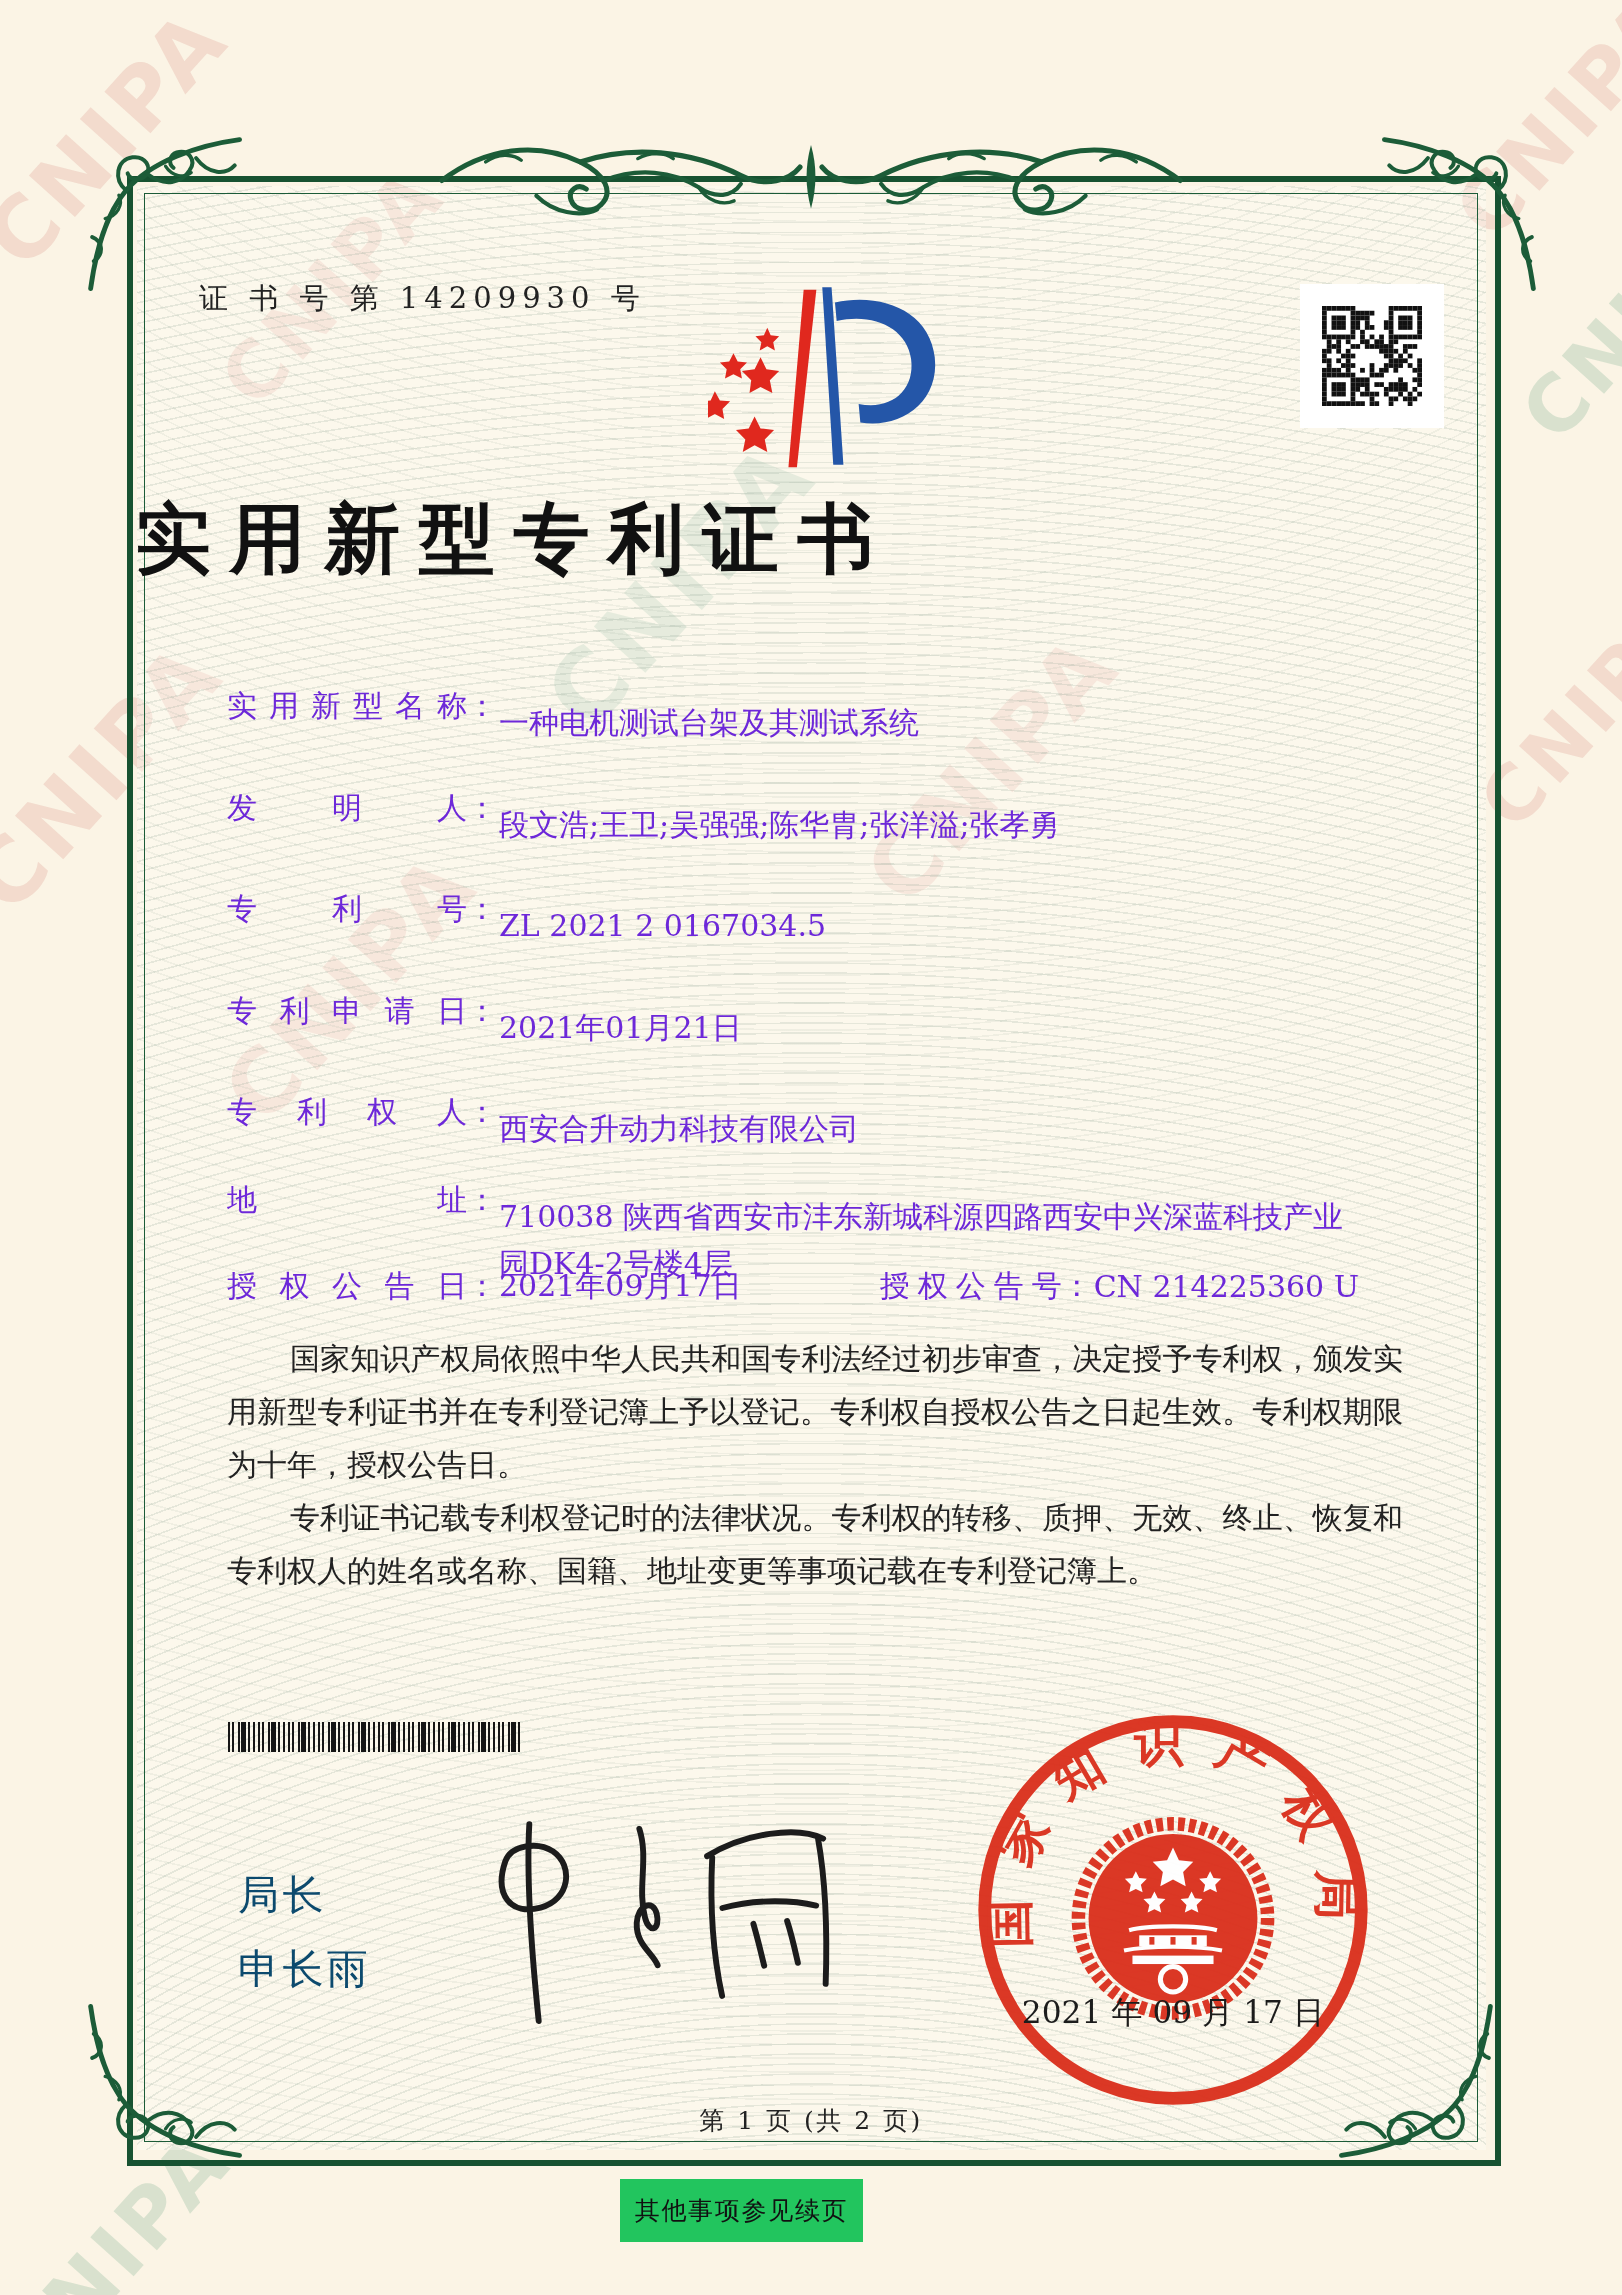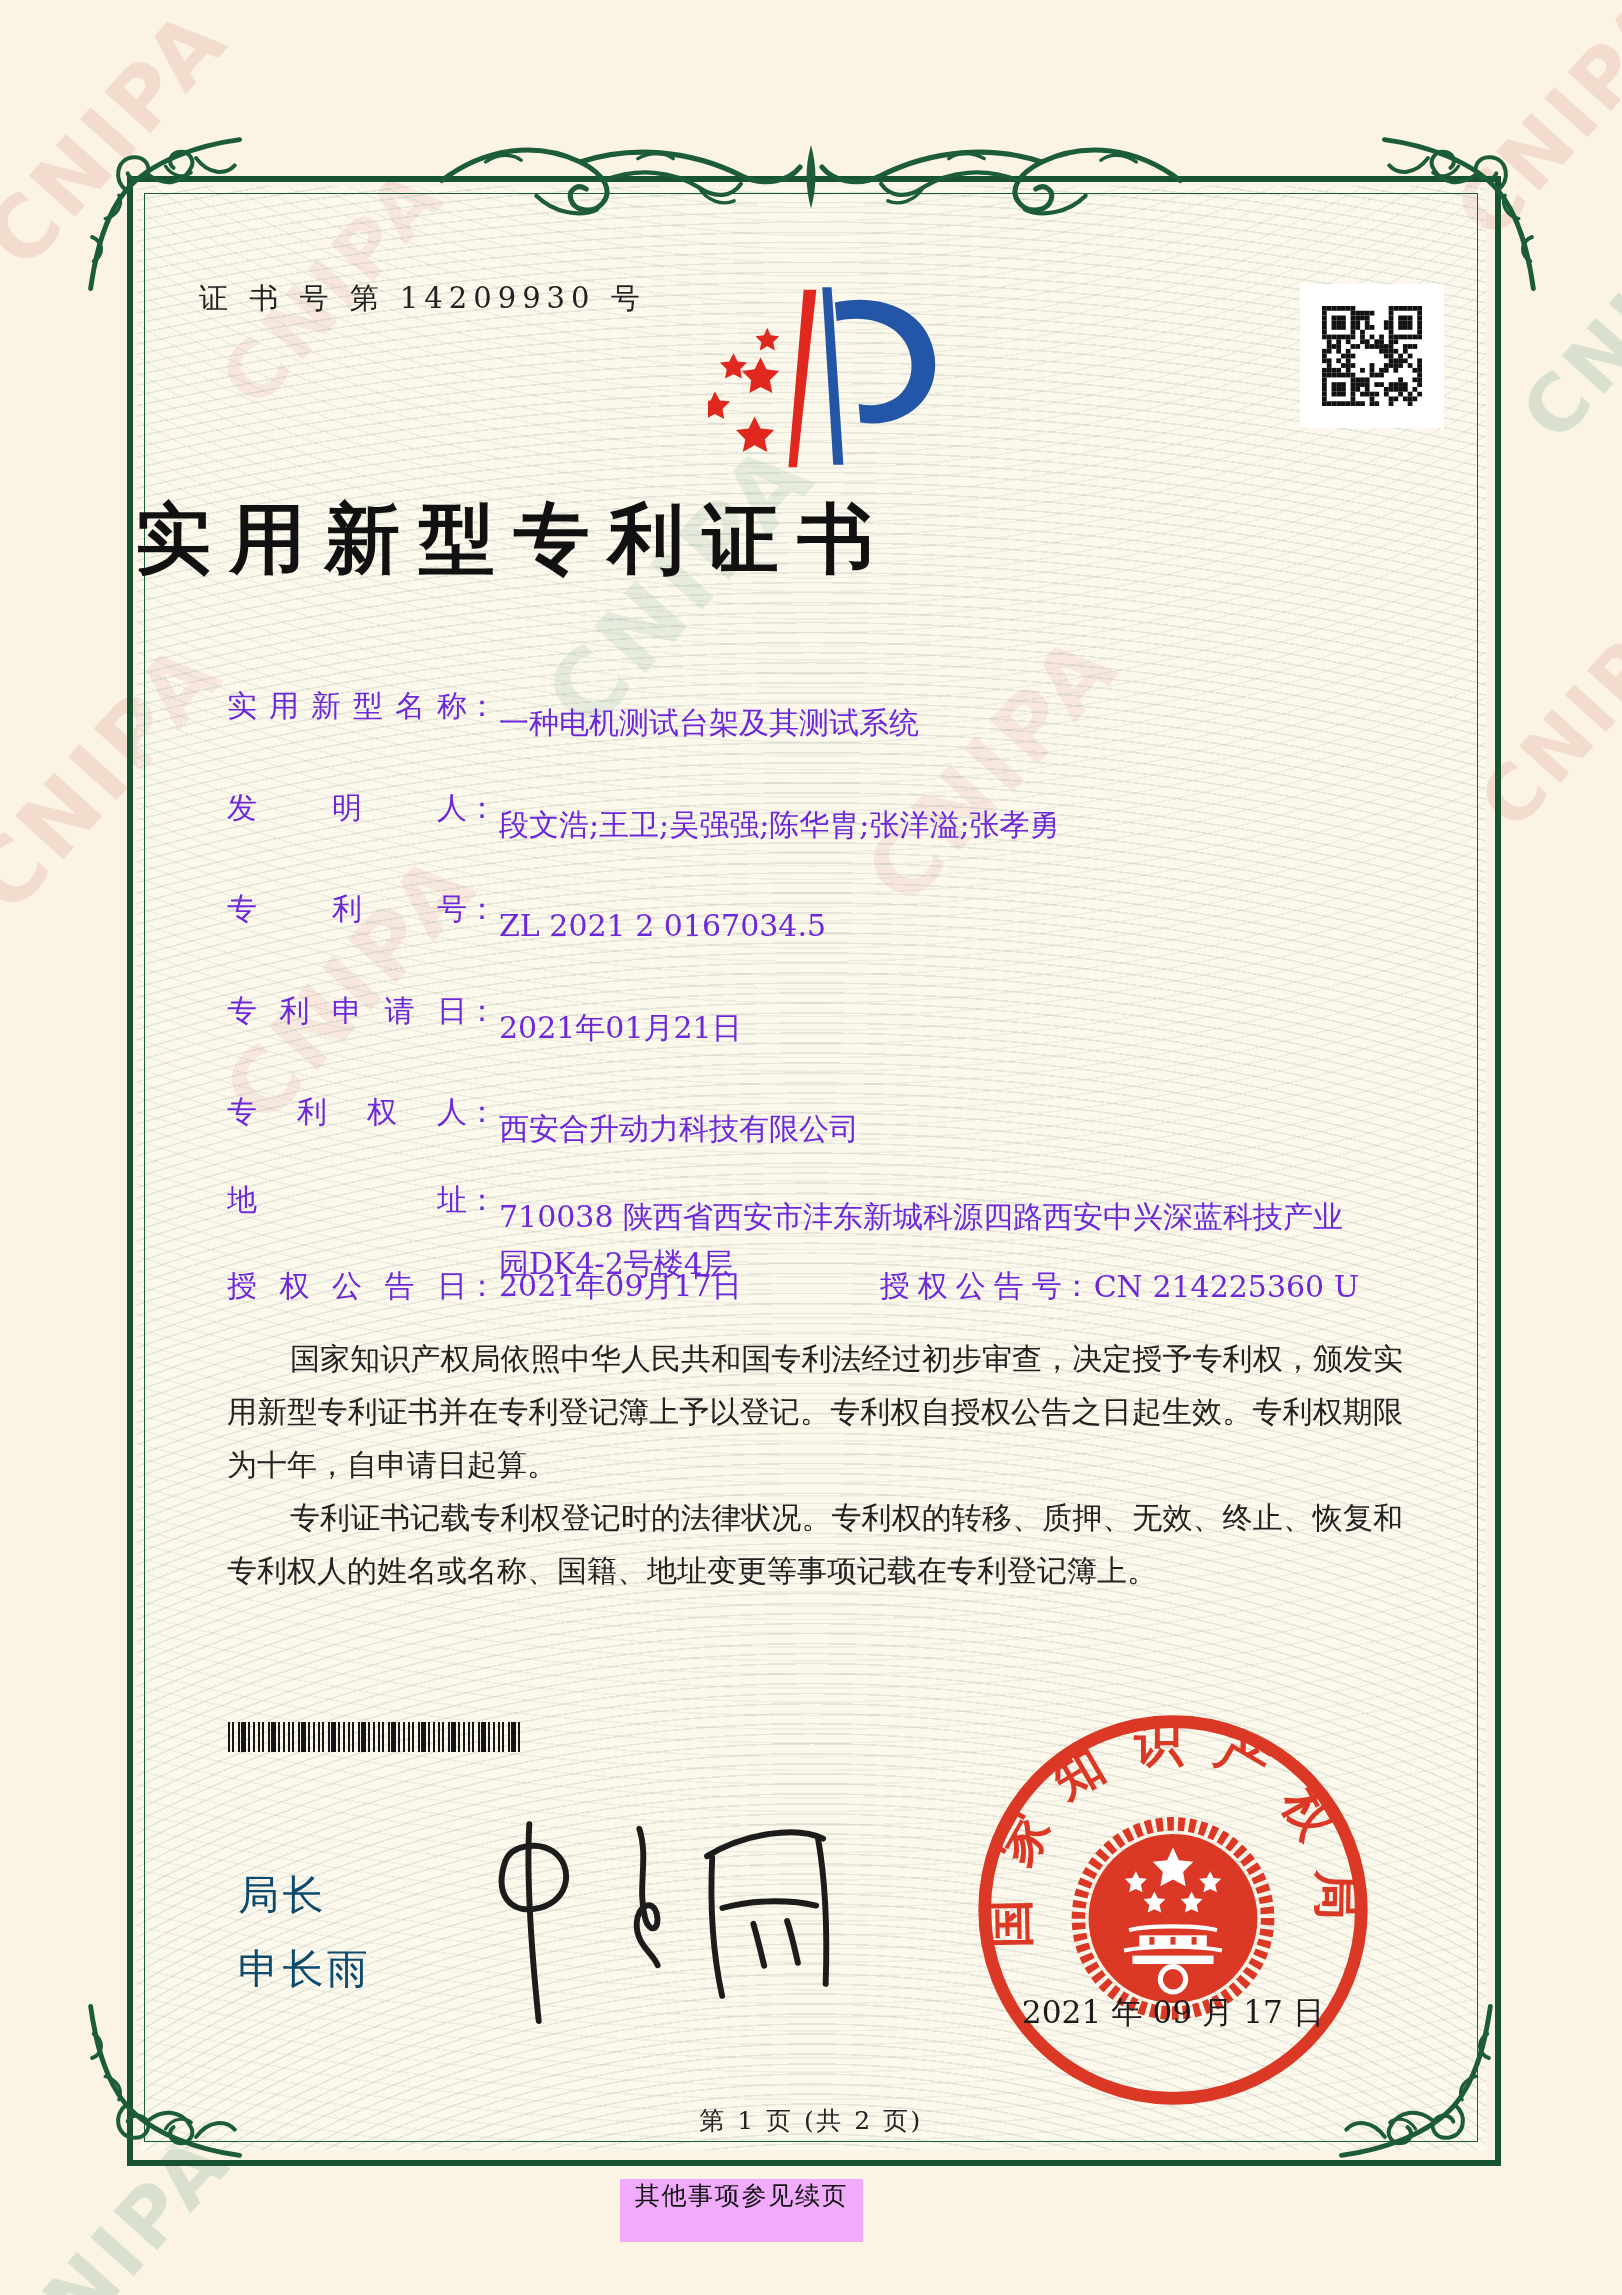--- a/index.html
+++ b/index.html
@@ -44,22 +44,22 @@
       transparent 6px 10px,#161616 10px 12px,transparent 12px 13.5px,#161616 13.5px 18px,transparent 18px 20px,
       #161616 20px 22px,transparent 22px 25px,#161616 25px 27px,transparent 27px 30px);}
   .issuer{font-family:"DejaVu Sans","Liberation Sans",sans-serif;font-size:41px;letter-spacing:3.4px;color:#0c4a6e;}
   .post{left:238px;top:1868px;}
   .pname{left:238px;top:1942px;}
   .sig{left:461px;top:1807px;}
   
   .seal{left:972px;top:1709px;width:402px;height:402px;opacity:.95;}
   
   .pagefoot{left:135px;top:2104px;width:1352px;text-align:center;font-size:25px;letter-spacing:2.5px;color:#222;}
-  .contband{left:620px;top:2179px;width:243px;height:63px;background:#f0abfc;
-            display:flex;align-items:flex-start;justify-content:center;}
+  .contband{left:620px;top:2179px;width:243px;height:63px;background:#22c55e;
+            display:flex;align-items:center;justify-content:center;}
   .contband span{font-size:25px;letter-spacing:1.7px;color:#111;}
   .orn{color:#1c5c38;}
 </style>
 </head>
 <body>
 
 <svg width="0" height="0" style="position:absolute">
   <defs>
     <g id="corner-fl" fill="none" stroke="#1c5c38" stroke-linecap="round">
       <path d="M193,8 C186,58 174,100 149,130 C118,166 60,186 8,193" stroke-width="6"></path>
@@ -411,21 +411,21 @@
     <span class="fcolon">：</span>
     <span>2021年09月17日</span>
   <span class="grant2">
     <span class="flabel">授权公告号</span>
       <span class="fcolon">：</span>
       <span>CN 214225360 U</span>
   </span>
 </div>
 
 <div class="abs bodytext">
-  <p>国家知识产权局依照中华人民共和国专利法经过初步审查，决定授予专利权，颁发实用新型专利证书并在专利登记簿上予以登记。专利权自授权公告之日起生效。专利权期限为十年，自申请日起算。</p>
+  <p>国家知识产权局依照中华人民共和国专利法经过初步审查，决定授予专利权，颁发实用新型专利证书并在专利登记簿上予以登记。专利权自授权公告之日起生效。专利权期限为十年，授权公告日。</p>
   <p>专利证书记载专利权登记时的法律状况。专利权的转移、质押、无效、终止、恢复和专利权人的姓名或名称、国籍、地址变更等事项记载在专利登记簿上。</p>
 </div>
 
 <div class="abs barcode"></div>
 
 <div class="abs issuer post">局长</div>
 <div class="abs issuer pname">申长雨</div>
 
 <svg class="abs sig" width="406" height="245" viewBox="0 0 480 290">
   <g fill="none" stroke="#1c1c1c" stroke-width="7" stroke-linecap="round" transform="rotate(-2 240 145)">

